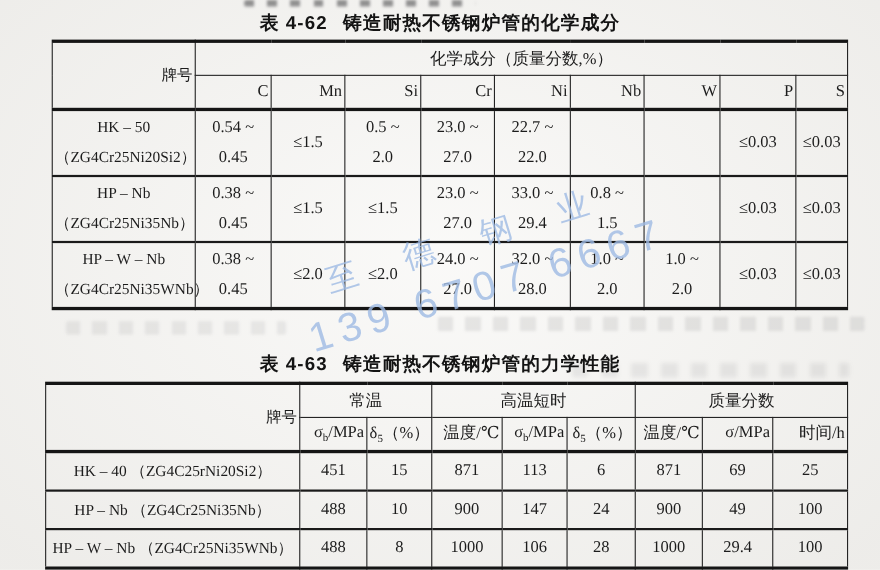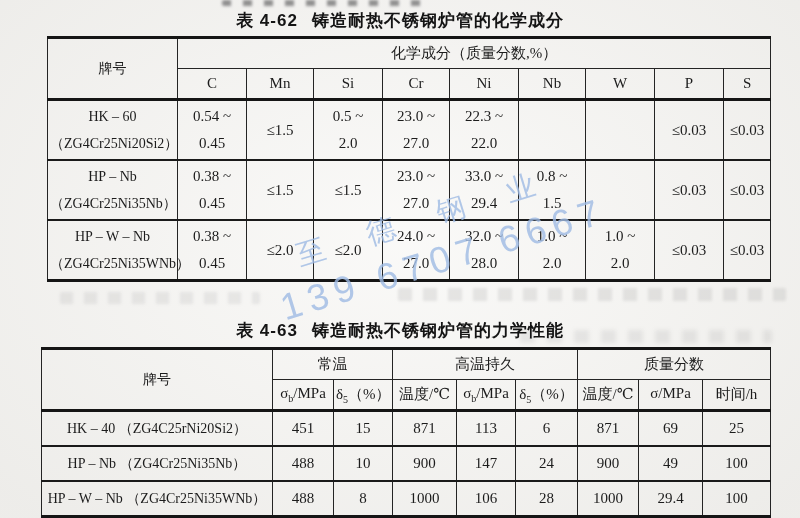--- a/index.html
+++ b/index.html
@@ -30,21 +30,21 @@
     border-top:3px solid #151515;border-bottom:3px solid #151515;
     font-size:15px;
   }
   #tbl1{left:47px;top:36px;width:723px;}
   #tbl2{left:41px;top:347px;width:729px;}
   .tbl td{
     border:1px solid #242424;
     text-align:center;vertical-align:middle;
     padding:0 2px;overflow:visible;white-space:nowrap;
   }
-  .tbl td.hb{border-bottom:3px solid #151515;}   
+  .tbl td.hb{border-bottom:3px solid #151515;text-align:right;}   
   .tbl tr.data td{border-bottom:2px solid #1a1a1a;}
   .tbl .line{line-height:27px;}
   .tbl .line:empty{display:none;}
   sub{font-size:10px;}
   .name-cell{font-size:14px;}
   .h1row td{height:29px;}
   .h2row td{height:29px;}
   #tbl1 tr.data td{height:58px;}
   #tbl2 tr.data td{height:33px;}
   
@@ -118,40 +118,40 @@
       <td class="hb">Cr</td>
       <td class="hb">Ni</td>
       <td class="hb">Nb</td>
       <td class="hb">W</td>
       <td class="hb">P</td>
       <td class="hb">S</td>
     </tr>
 
     <tr class="data">
       <td class="name-cell">
-        <div class="line">HK – 60</div>
+        <div class="line">HK – 50</div>
         <div class="line">（ZG4Cr25Ni20Si2）</div>
       </td>
       <td>
             <div class="line">0.54 ~</div>
             <div class="line">0.45</div>
           </td>
       <td>
             <div class="line">≤1.5</div>
           </td>
       <td>
             <div class="line">0.5 ~</div>
             <div class="line">2.0</div>
           </td>
       <td>
             <div class="line">23.0 ~</div>
             <div class="line">27.0</div>
           </td>
       <td>
-            <div class="line">22.3 ~</div>
+            <div class="line">22.7 ~</div>
             <div class="line">22.0</div>
           </td>
       <td></td>
       <td></td>
       <td>
             <div class="line">≤0.03</div>
           </td>
       <td>
             <div class="line">≤0.03</div>
           </td>
@@ -252,21 +252,21 @@
       <col style="width:59px">
         <col style="width:62px">
         <col style="width:61px">
         <col style="width:64px">
       <col style="width:68px">
     </colgroup>
     <tbody>
         <tr class="h1row">
       <td rowspan="2" class="hb name-cell">牌号</td>
       <td colspan="2">常温</td>
-      <td colspan="3">高温持久</td>
+      <td colspan="3">高温短时</td>
       <td colspan="3">质量分数</td>
     </tr>
     <tr class="h2row">
       <td class="hb"><span>σ</span><sub>b</sub><span>/MPa</span></td>
       <td class="hb"><span>δ</span><sub>5</sub><span>（%）</span></td>
       <td class="hb"><span>温度/℃</span><sub></sub><span></span></td>
       <td class="hb"><span>σ</span><sub>b</sub><span>/MPa</span></td>
       <td class="hb"><span>δ</span><sub>5</sub><span>（%）</span></td>
       <td class="hb"><span>温度/℃</span><sub></sub><span></span></td>
       <td class="hb"><span>σ</span><sub></sub><span>/MPa</span></td>

